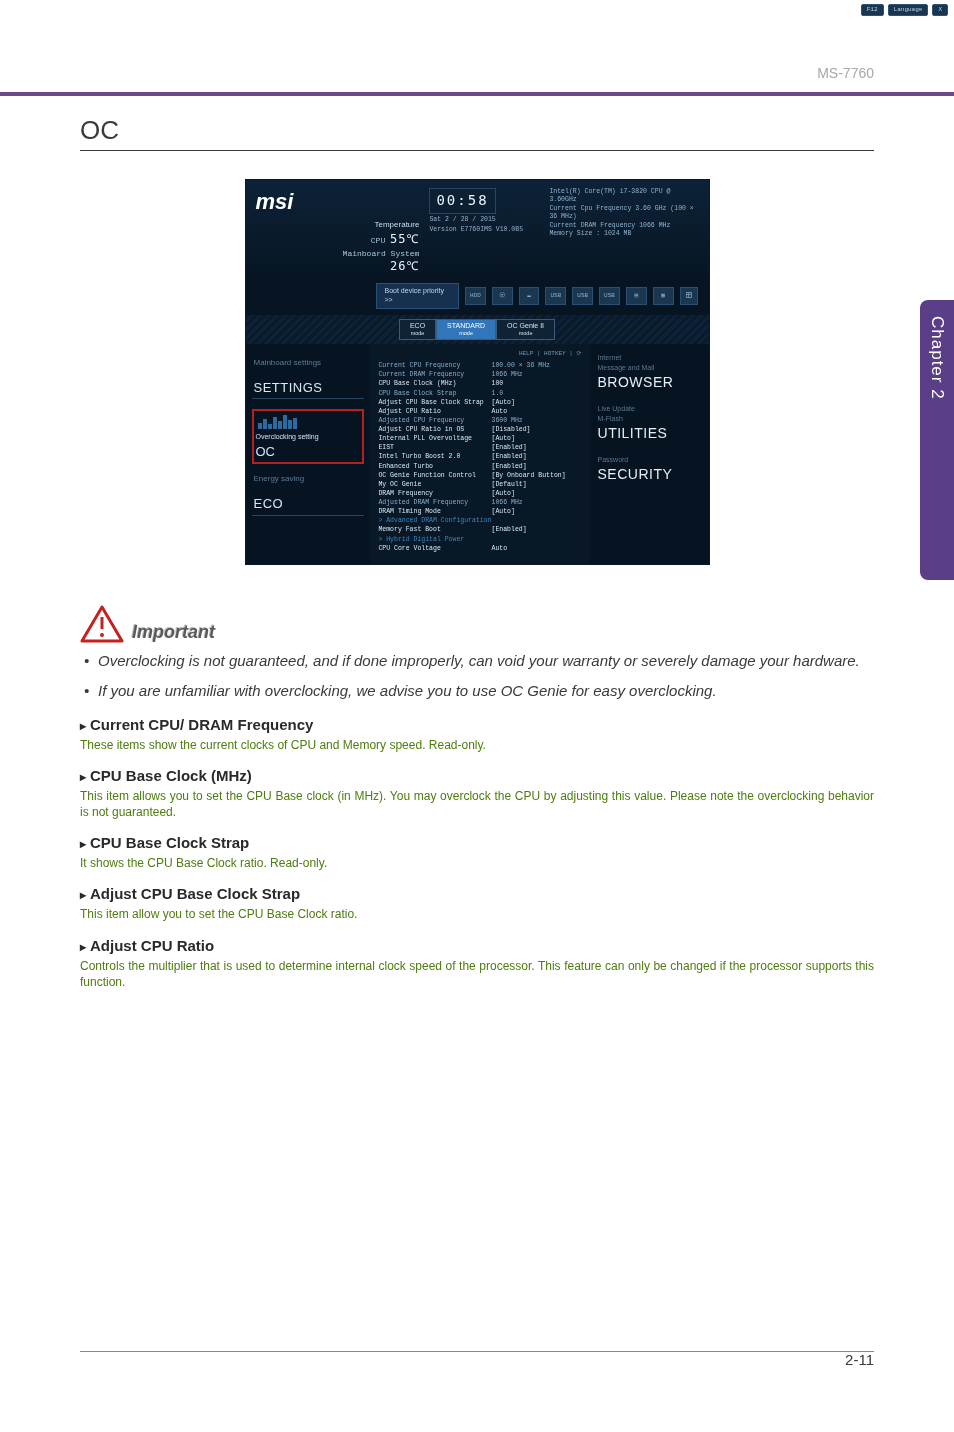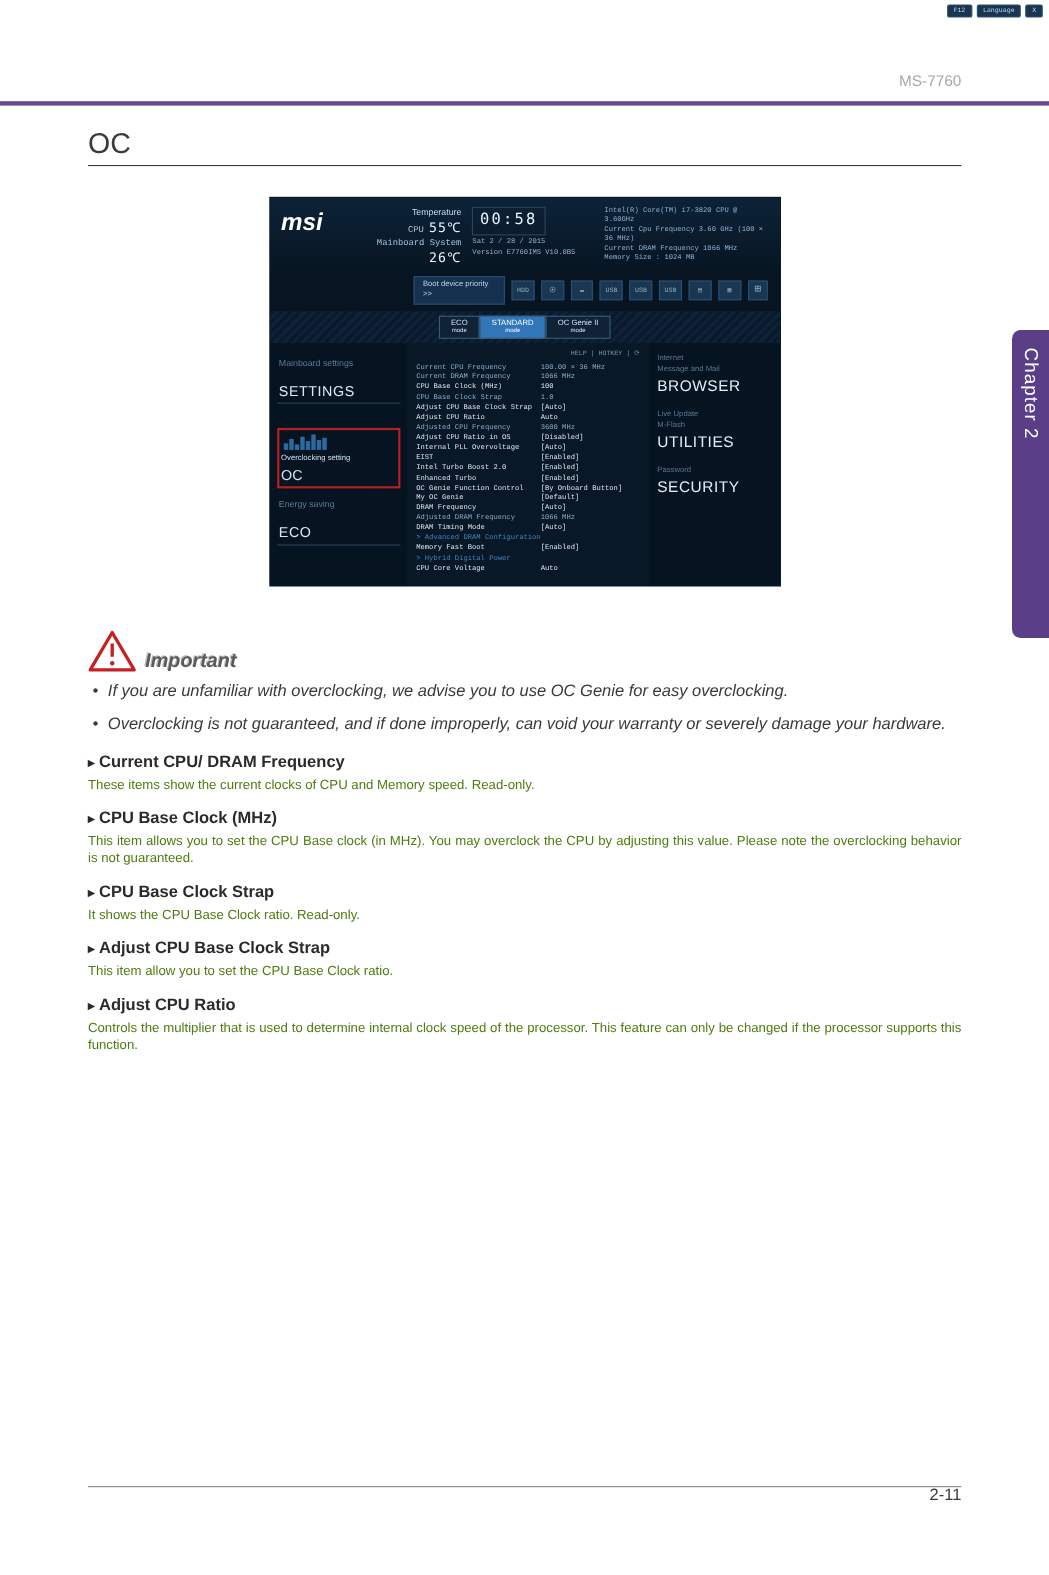--- a/index.html
+++ b/index.html
@@ -88,21 +88,21 @@
     color: #fff;
     font-family: Arial, sans-serif;
     flex: 0 0 auto;
     padding-right: 6px;
   }
   .bios-temp-block {
     flex: 0 0 110px;
     text-align: right;
     color: #cfe4f5;
   }
-  .bios-temp-block .tlabel { font-size: 8px; color:#c8dff0; font-family:Arial,sans-serif;}
+  .bios-temp-block .tlabel { font-size: 8px; color:#c8dff0; font-family:Arial,sans-serif;margin-top:32px;}
   .bios-temp-block .trow { font-size:8px; color:#a8c6de; margin-top:2px;}
   .seg7 { font-family: monospace; font-size:12px; letter-spacing:1px; color:#e8f4ff;}
   .bios-clock {
     flex: 0 0 110px;
     text-align: left;
   }
   .bios-clock .time {
     border: 1px solid #2a4560;
     padding: 3px 6px;
     font-size: 14px;
@@ -184,21 +184,21 @@
     font-family:Arial,sans-serif;
     padding: 4px 2px;
     margin-bottom: 4px;
   }
   .bios-left .navitem.big{
     color:#d8e8f4;
     font-size:13px;
     letter-spacing:0.5px;
     border-bottom:1px solid #2a4560;
     padding-bottom:2px;
-    margin-bottom:22px;
+    margin-bottom:10px;
   }
   .oc-callout {
     border: 2px solid #b52020;
     padding: 2px 2px;
     margin: 6px 0;
     display:flex;
     flex-direction:column;
     gap:2px;
   }
   .oc-callout .chart-mini {
@@ -495,22 +495,22 @@
         <div class="warn-triangle">
           <svg viewBox="0 0 44 38">
               <polygon points="22,2 42,36 2,36" fill="none" stroke="#c62020" stroke-width="3" stroke-linejoin="round"></polygon>
               <line x1="22" y1="12" x2="22" y2="24" stroke="#c62020" stroke-width="3"></line>
               <circle cx="22" cy="30" r="2" fill="#c62020"></circle>
             </svg>
         </div>
         <div class="important-text">Important</div>
       </div>
       <ul class="warn-list">
+        <li>Overclocking is not guaranteed, and if done improperly, can void your warranty or severely damage your hardware.</li>
         <li>If you are unfamiliar with overclocking, we advise you to use OC Genie for easy overclocking.</li>
-        <li>Overclocking is not guaranteed, and if done improperly, can void your warranty or severely damage your hardware.</li>
       </ul>
     </div>
 
     <div id="sections">
         <div class="section-item">
           <div class="title">Current CPU/ DRAM Frequency</div>
           <div class="body">These items show the current clocks of CPU and Memory speed. Read-only.</div>
         </div>
         <div class="section-item">
           <div class="title">CPU Base Clock (MHz)</div>

